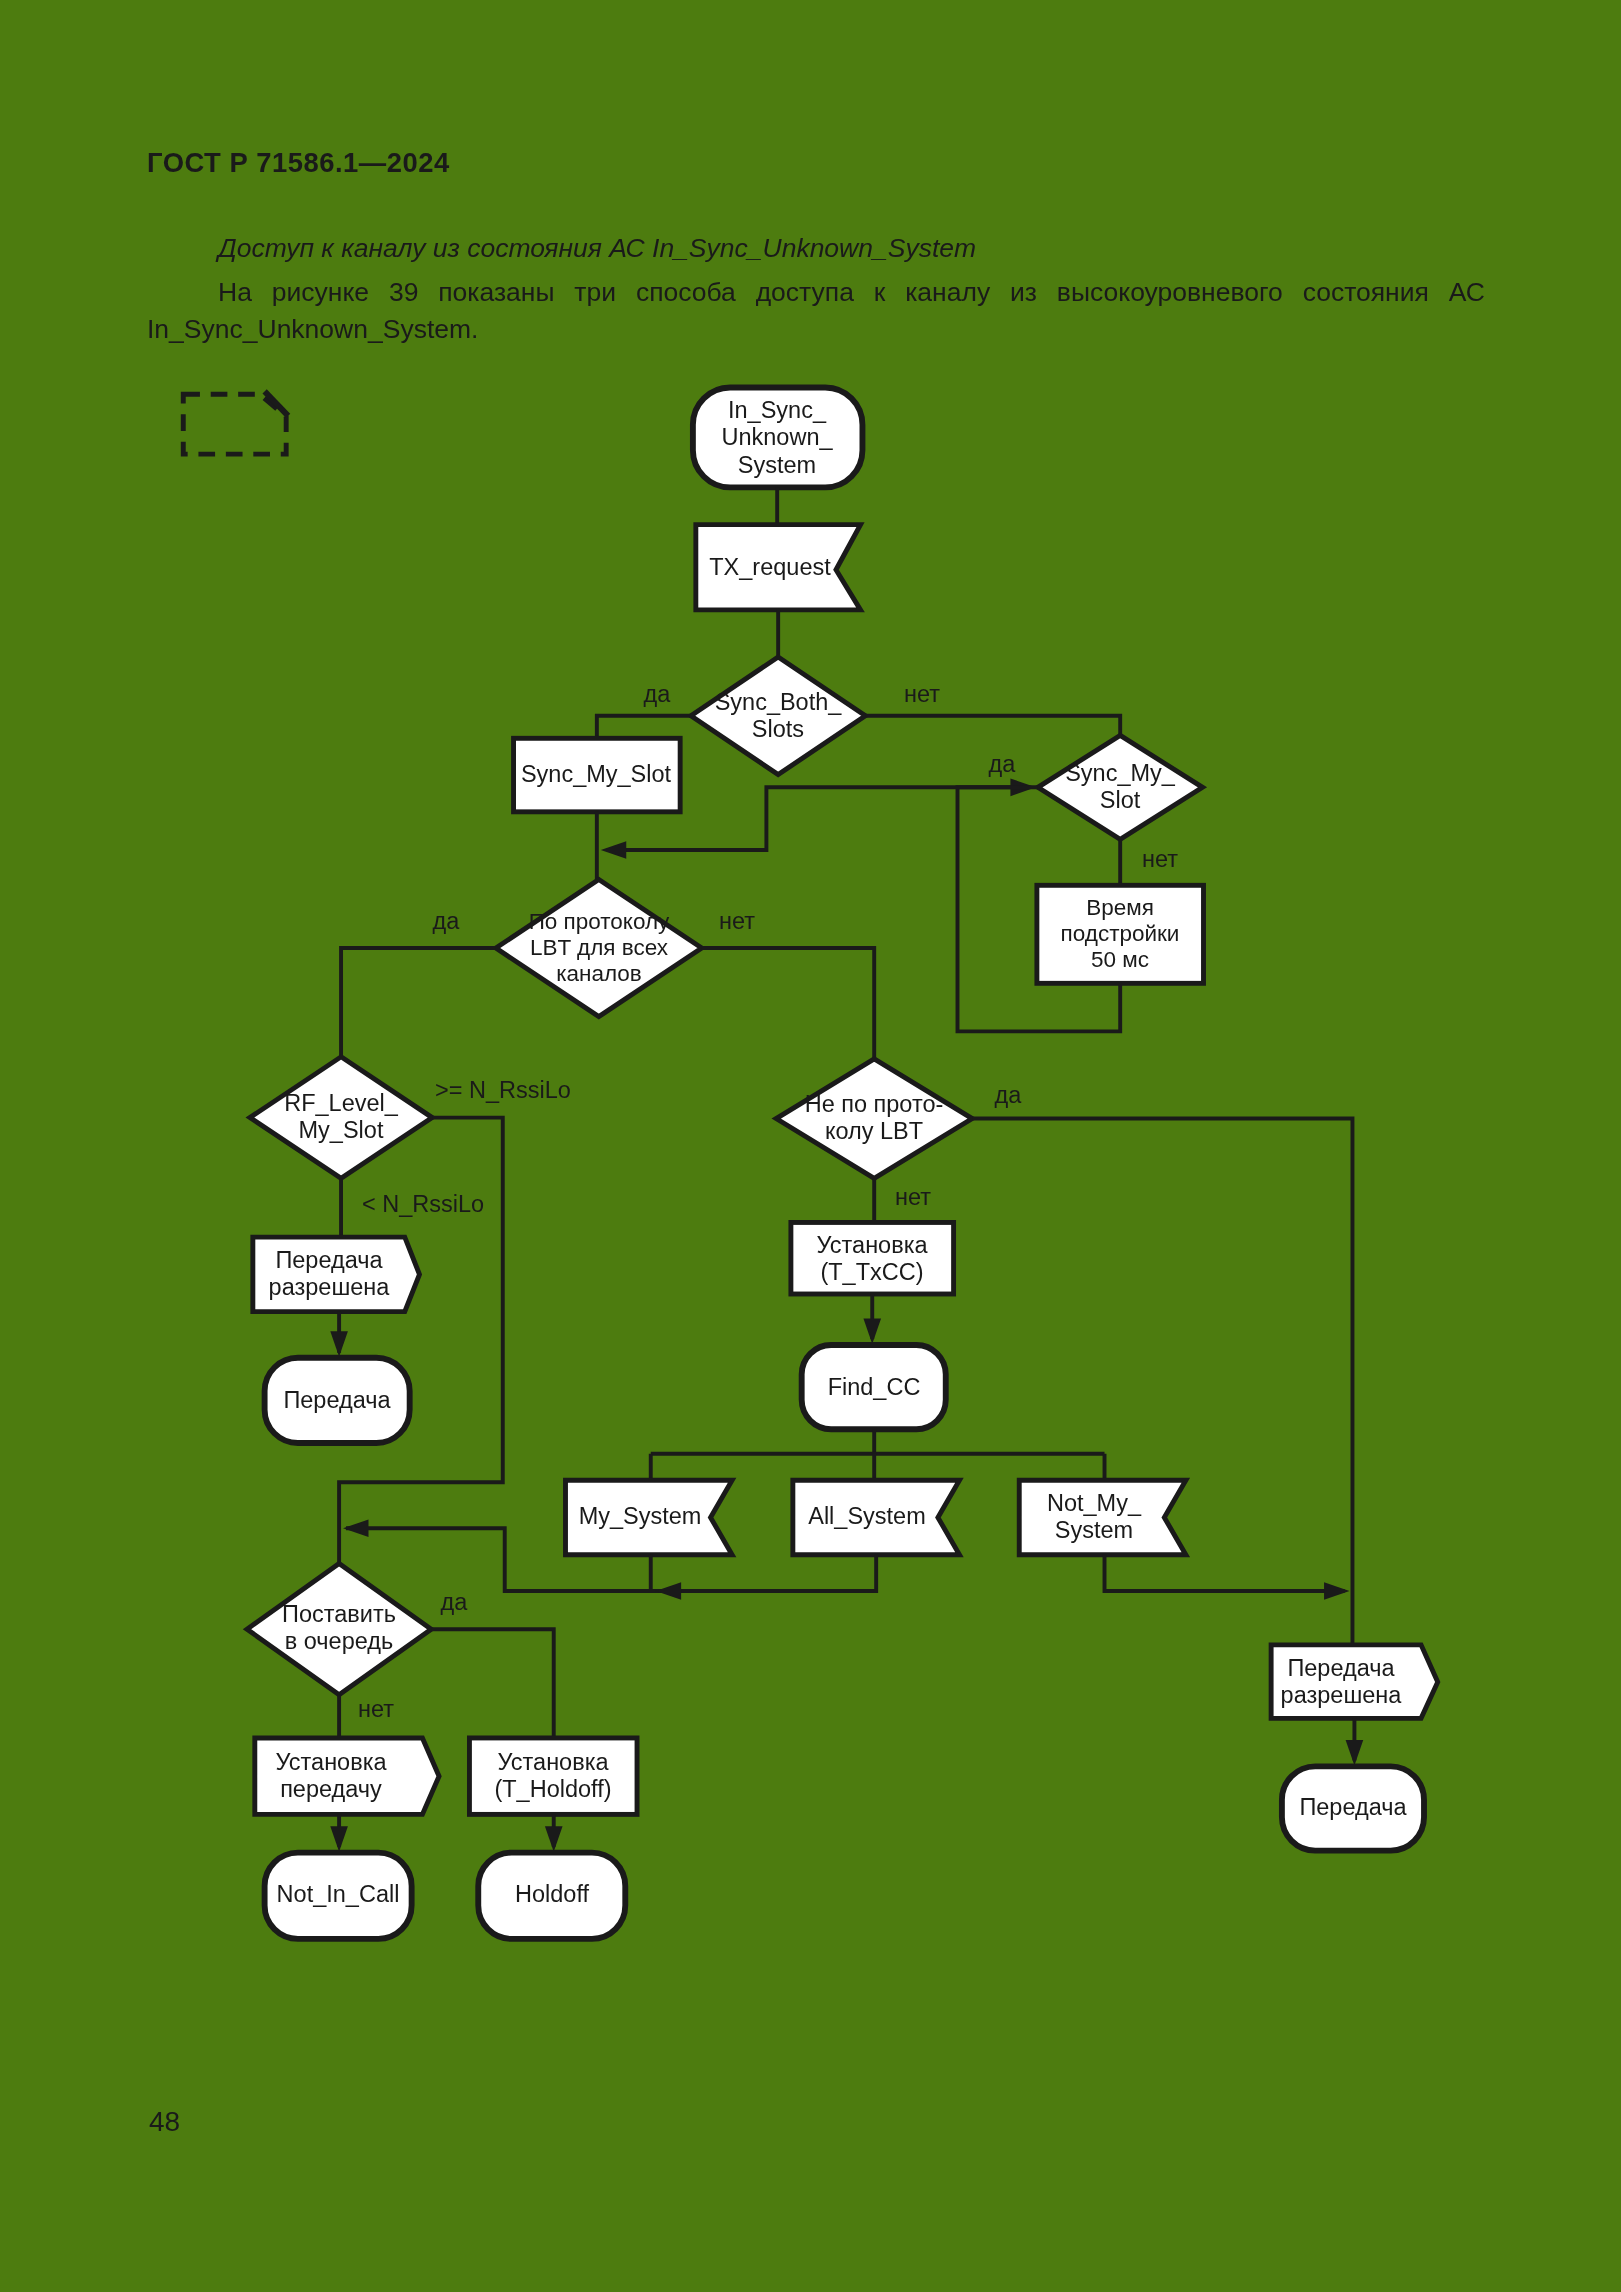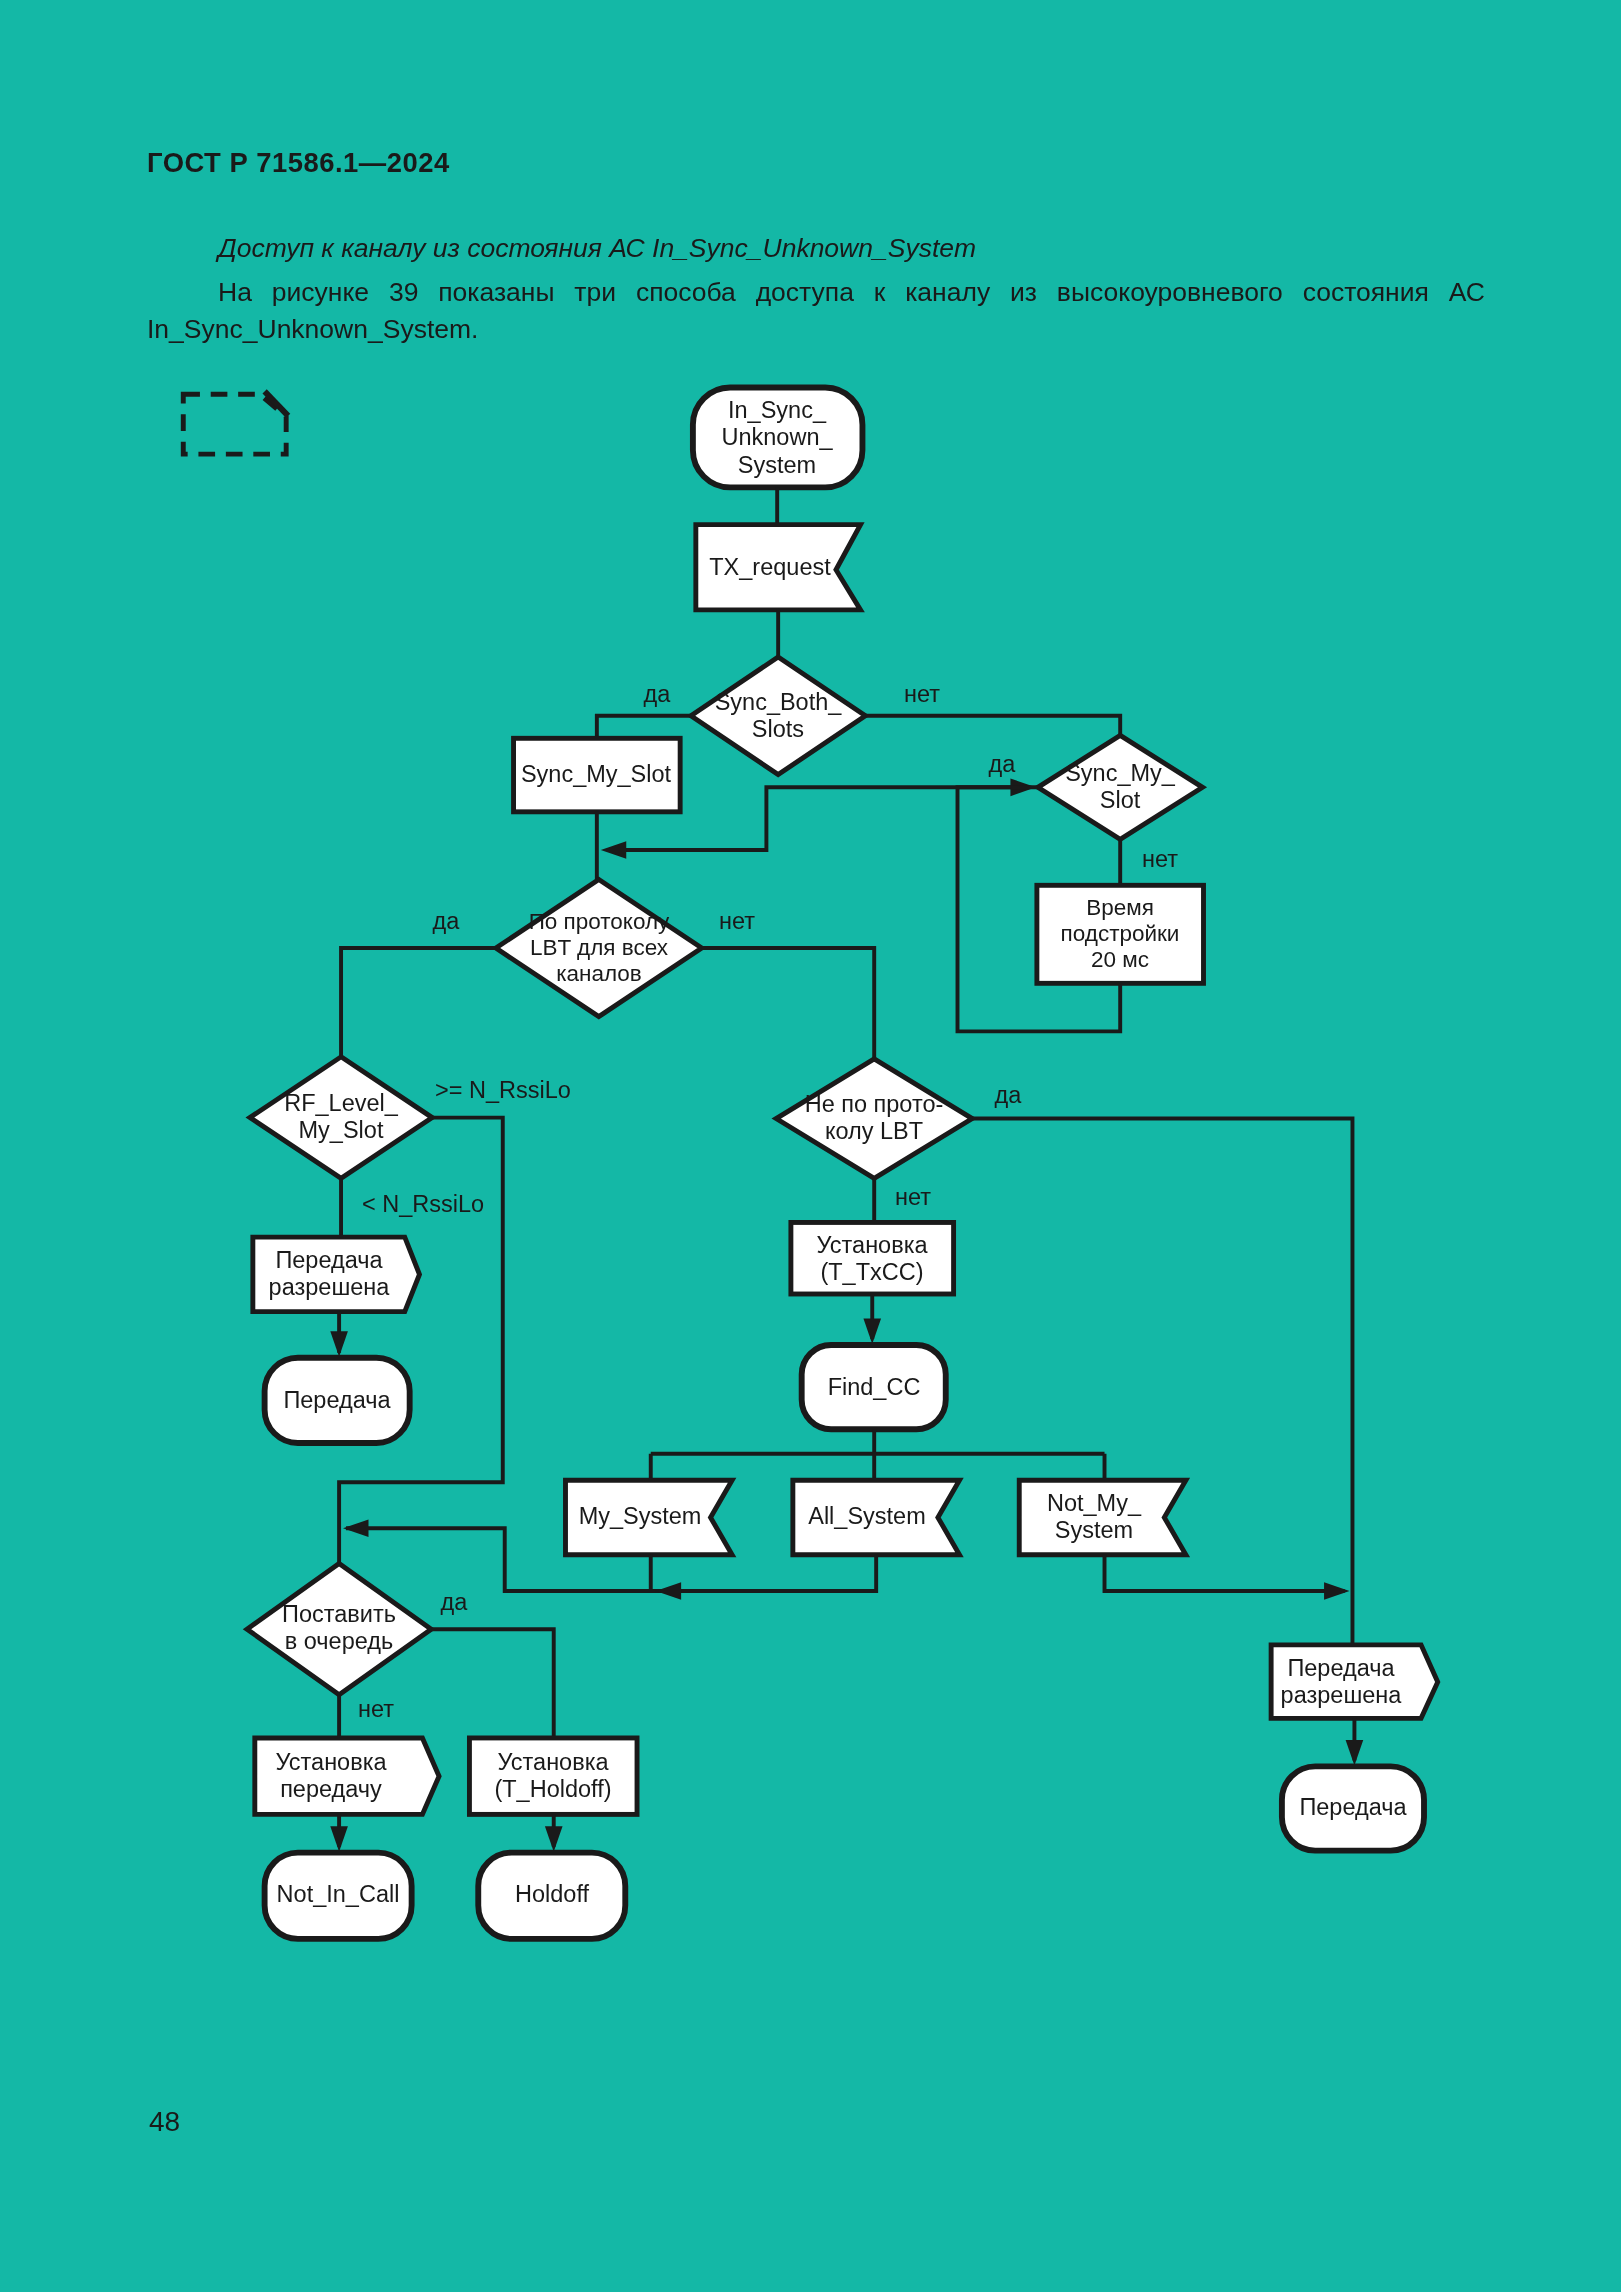--- a/index.html
+++ b/index.html
@@ -1,17 +1,17 @@
 <!DOCTYPE html>
 <html><head>
 <meta charset="utf-8">
 <style>
   html,body{margin:0;padding:0;background:#888;}
   .page{
-    position:relative;width:1621px;height:2293px;background:#14b8a6;
+    position:relative;width:1621px;height:2293px;background:#4d7c0f;
     font-family:"Liberation Sans", sans-serif;color:#1a1a1a;overflow:hidden;
   }
   .hdr{position:absolute;left:147px;top:147px;font-size:27.4px;font-weight:bold;letter-spacing:0.5px;}
   .subhead{position:absolute;left:147px;top:233px;width:1343px;font-size:26.5px;font-style:italic;padding-left:71px;}
   .para{position:absolute;left:147px;top:274px;width:1338px;font-size:26.5px;line-height:37px;text-align:justify;text-indent:71px;}
   .proclabel{position:absolute;left:179px;top:361px;font-size:24px;}
   .caption{position:absolute;left:0;top:1972px;width:1621px;text-align:center;font-size:25.5px;}
   .pagenum{position:absolute;left:149px;top:2066px;font-size:28px;margin-top:40px;}
   svg.diagram{position:absolute;left:0;top:0;}
   .lbl{
@@ -122,21 +122,21 @@
 Unknown_
 System</div>
   <div class="lbl" style="left:770px;top:568px">TX_request</div>
   <div class="lbl" style="left:778px;top:716px">Sync_Both_
 Slots</div>
   <div class="lbl" style="left:596px;top:775px">Sync_My_Slot</div>
   <div class="lbl" style="left:1120px;top:787px">Sync_My_
 Slot</div>
   <div class="lbl small" style="left:1120px;top:934px">Время
 подстройки
-20 мс</div>
+50 мс</div>
   <div class="lbl small" style="left:599px;top:948px">По протоколу
 LBT для всех
 каналов</div>
   <div class="lbl" style="left:341px;top:1117px">RF_Level_
 My_Slot</div>
   <div class="lbl" style="left:329px;top:1274px">Передача
 разрешена</div>
   <div class="lbl" style="left:337px;top:1401px">Передача</div>
   <div class="lbl" style="left:874px;top:1118px">Не по прото-
 колу LBT</div>

